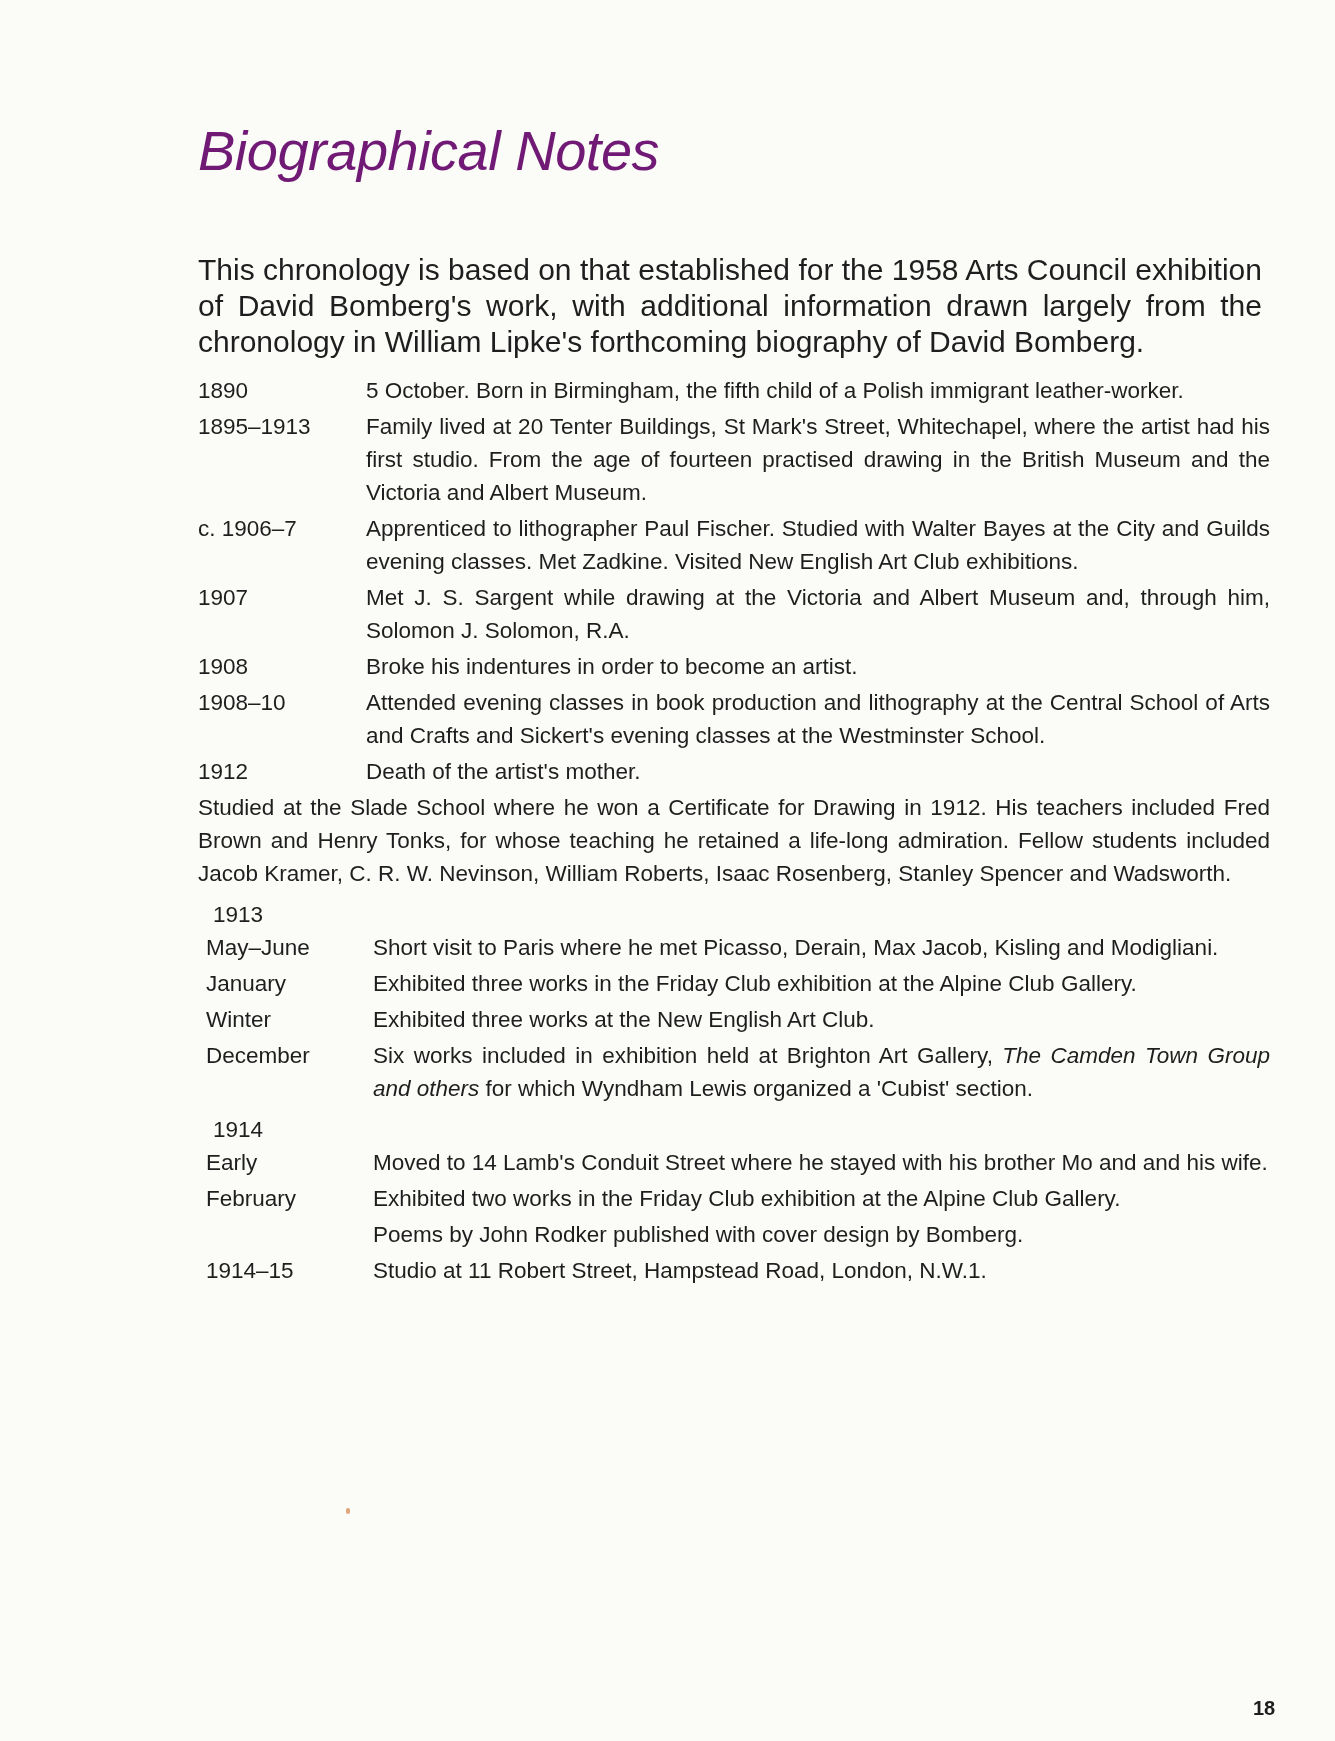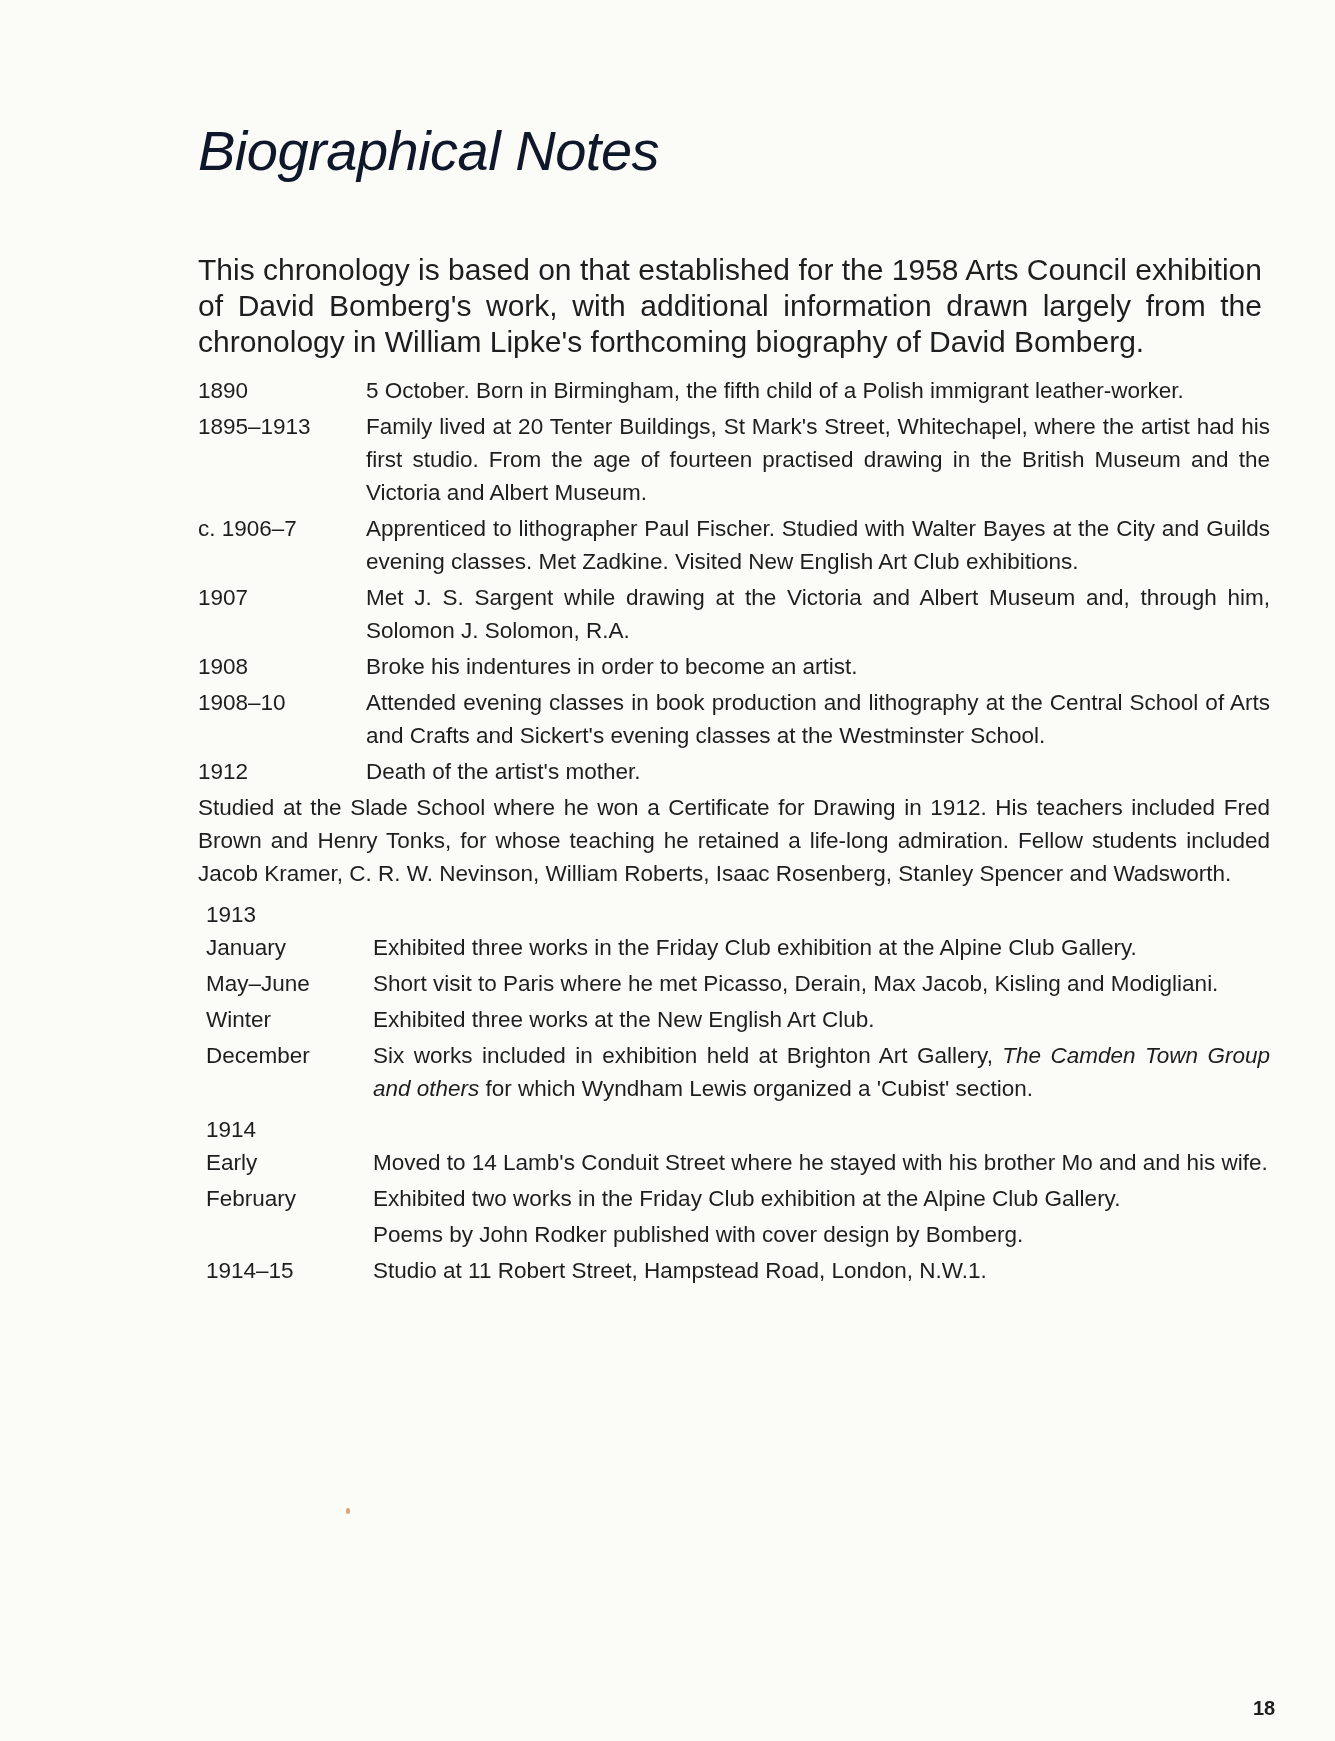--- a/index.html
+++ b/index.html
@@ -13,21 +13,21 @@
       overflow: hidden;
     }
     .page-title {
       position: absolute;
       left: 198px;
       top: 118px;
       font-size: 56px;
       font-style: italic;
       font-weight: normal;
       letter-spacing: -0.5px;
-      color: #0f172a;
+      color: #701a75;
       margin: 0;
     }
     .intro {
       position: absolute;
       left: 198px;
       top: 252px;
       width: 1064px;
       font-size: 30px;
       line-height: 36px;
       text-align: justify;
@@ -54,21 +54,21 @@
       font-weight: normal;
       padding-left: 8px;
       width: 160px;
       flex: 0 0 160px;
     }
     .entry .desc {
       flex: 1;
       text-align: justify;
     }
     .entry.year-heading { margin-bottom: 0; margin-top: 8px; }
-    .entry.year-heading .date { padding-left: 8px; }
+    .entry.year-heading .date { padding-left: 8px; margin-left: 7px; }
     .entry.sub .desc { padding-left: 7px; }
     .page-number {
       position: absolute;
       left: 1253px;
       top: 1697px;
       font-size: 20px;
       font-weight: bold;
     }
     .mark {
       position: absolute;
@@ -116,26 +116,26 @@
     <div class="desc">Death of the artist's mother.</div>
   </div>
   <div class="entry">
     <div class="desc">Studied at the Slade School where he won a Certificate for Drawing in 1912. His teachers included Fred Brown and Henry Tonks, for whose teaching he retained a life-long admiration. Fellow students included Jacob Kramer, C. R. W. Nevinson, William Roberts, Isaac Rosenberg, Stanley Spencer and Wadsworth.</div>
   </div>
 
   <div class="entry year-heading">
     <div class="date">1913</div>
   </div>
   <div class="entry sub">
+    <div class="date month">May–June</div>
+    <div class="desc">Short visit to Paris where he met Picasso, Derain, Max Jacob, Kisling and Modigliani.</div>
+  </div>
+  <div class="entry sub">
     <div class="date month">January</div>
     <div class="desc">Exhibited three works in the Friday Club exhibition at the Alpine Club Gallery.</div>
-  </div>
-  <div class="entry sub">
-    <div class="date month">May–June</div>
-    <div class="desc">Short visit to Paris where he met Picasso, Derain, Max Jacob, Kisling and Modigliani.</div>
   </div>
   <div class="entry sub">
     <div class="date month">Winter</div>
     <div class="desc">Exhibited three works at the New English Art Club.</div>
   </div>
   <div class="entry sub">
     <div class="date month">December</div>
     <div class="desc"><span>Six works included in exhibition held at Brighton Art Gallery, </span><i>The Camden Town Group and others</i><span> for which Wyndham Lewis organized a 'Cubist' section.</span></div>
   </div>
 

